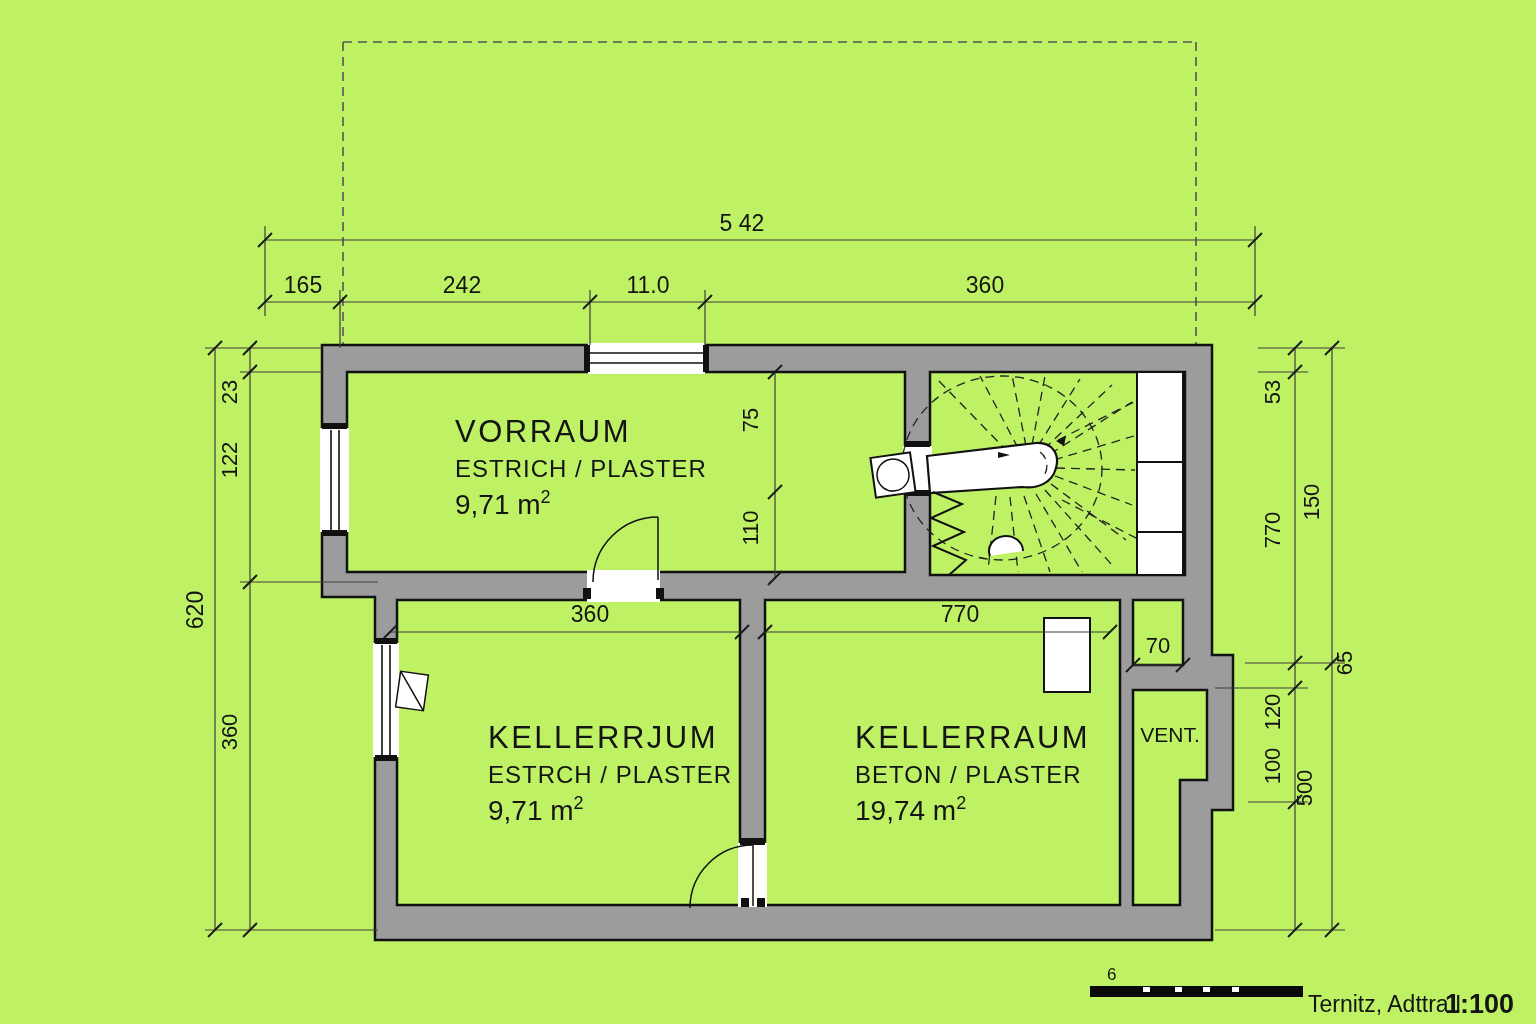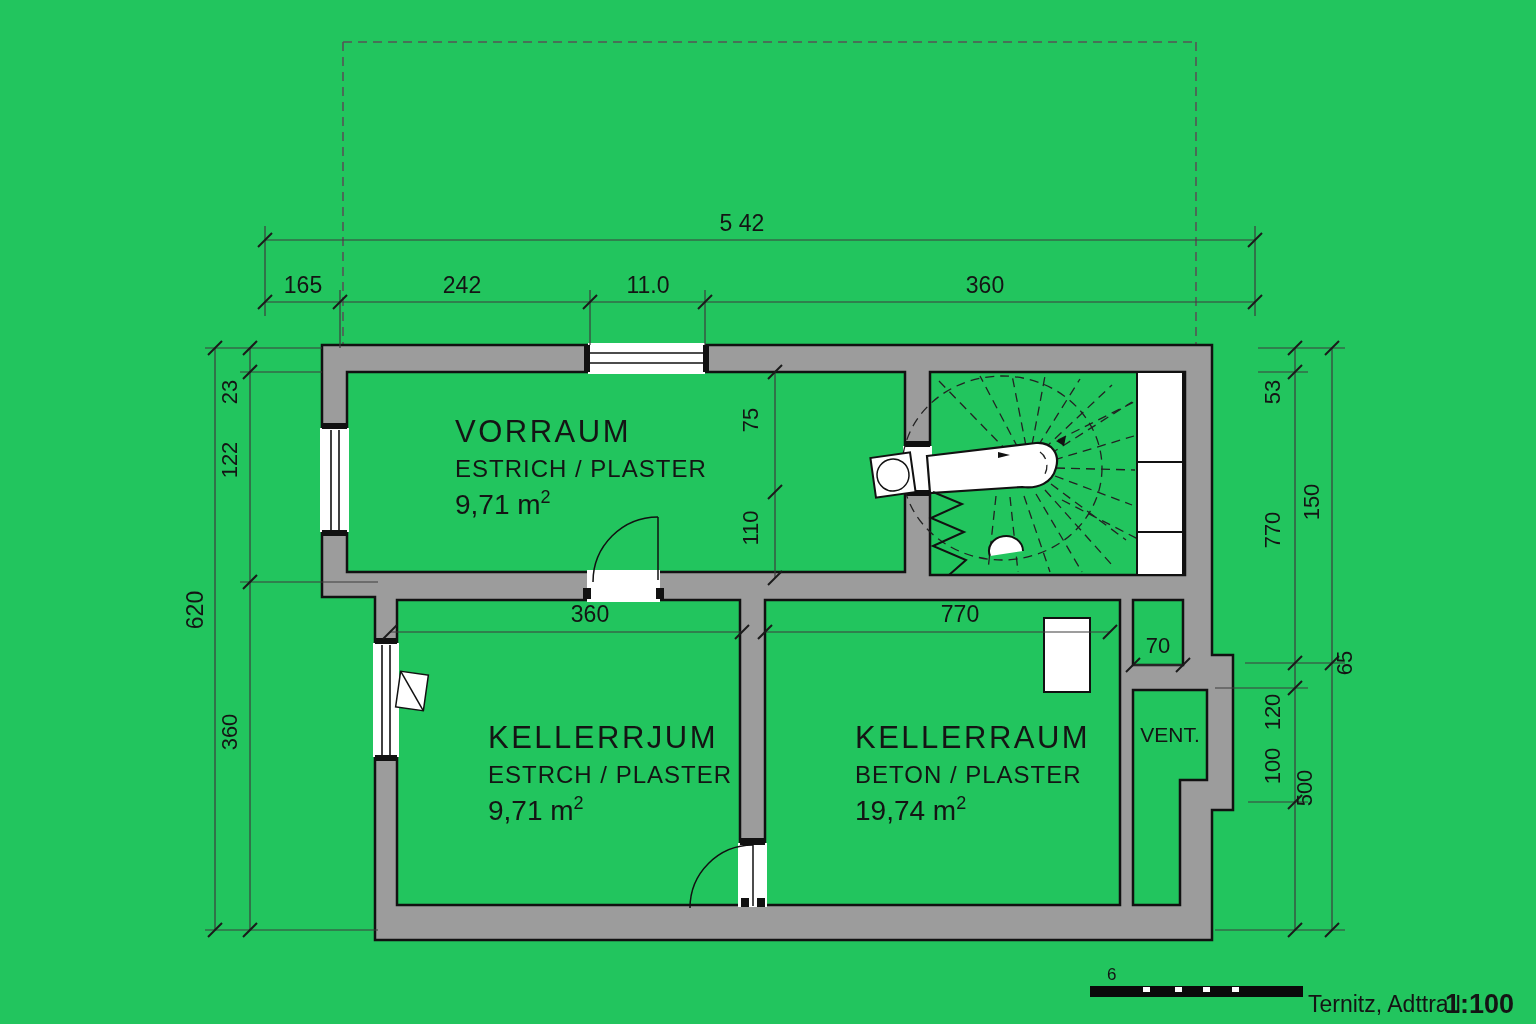--- a/index.html
+++ b/index.html
@@ -1,16 +1,16 @@
 <!DOCTYPE html>
 <html><head>
 <meta charset="utf-8">
 <style>
   html,body{margin:0;padding:0;background:#ffffff;}
-  .stage{position:relative;width:1536px;height:1024px;background:#22c55e;overflow:hidden;
+  .stage{position:relative;width:1536px;height:1024px;background:#bef264;overflow:hidden;
          font-family:"Liberation Sans", sans-serif;}
   svg{position:absolute;left:0;top:0;}
   text{fill:#141414;font-family:"Liberation Sans", sans-serif;}
   .dimtxt{font-size:23px;}
   .dimtxt-sm{font-size:22px;}
   .walls{fill:#9c9c9c;stroke:#111;stroke-width:2.5;fill-rule:evenodd;}
   .dim{stroke:#3c3c3c;stroke-width:1.2;fill:none;}
   .tick{stroke:#1a1a1a;stroke-width:2;}
   .dashline{stroke:#555;stroke-width:1.6;stroke-dasharray:9 6;fill:none;}
   .stair{stroke:#222;stroke-width:1.3;fill:none;stroke-dasharray:9 6;}

